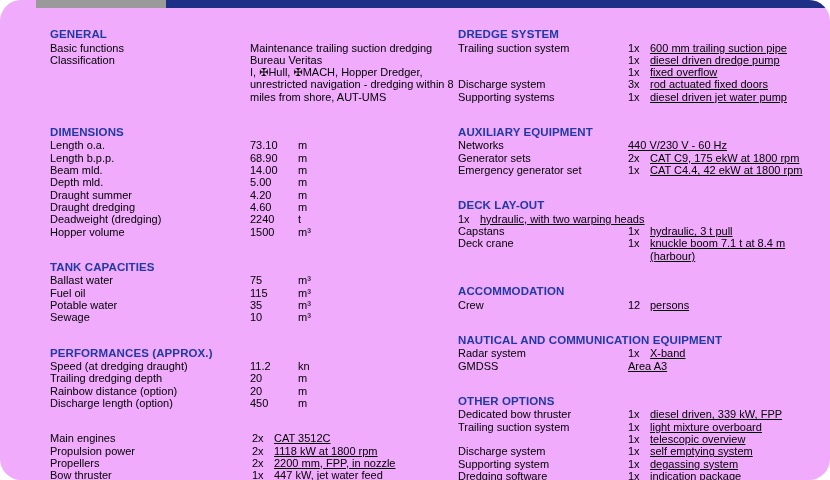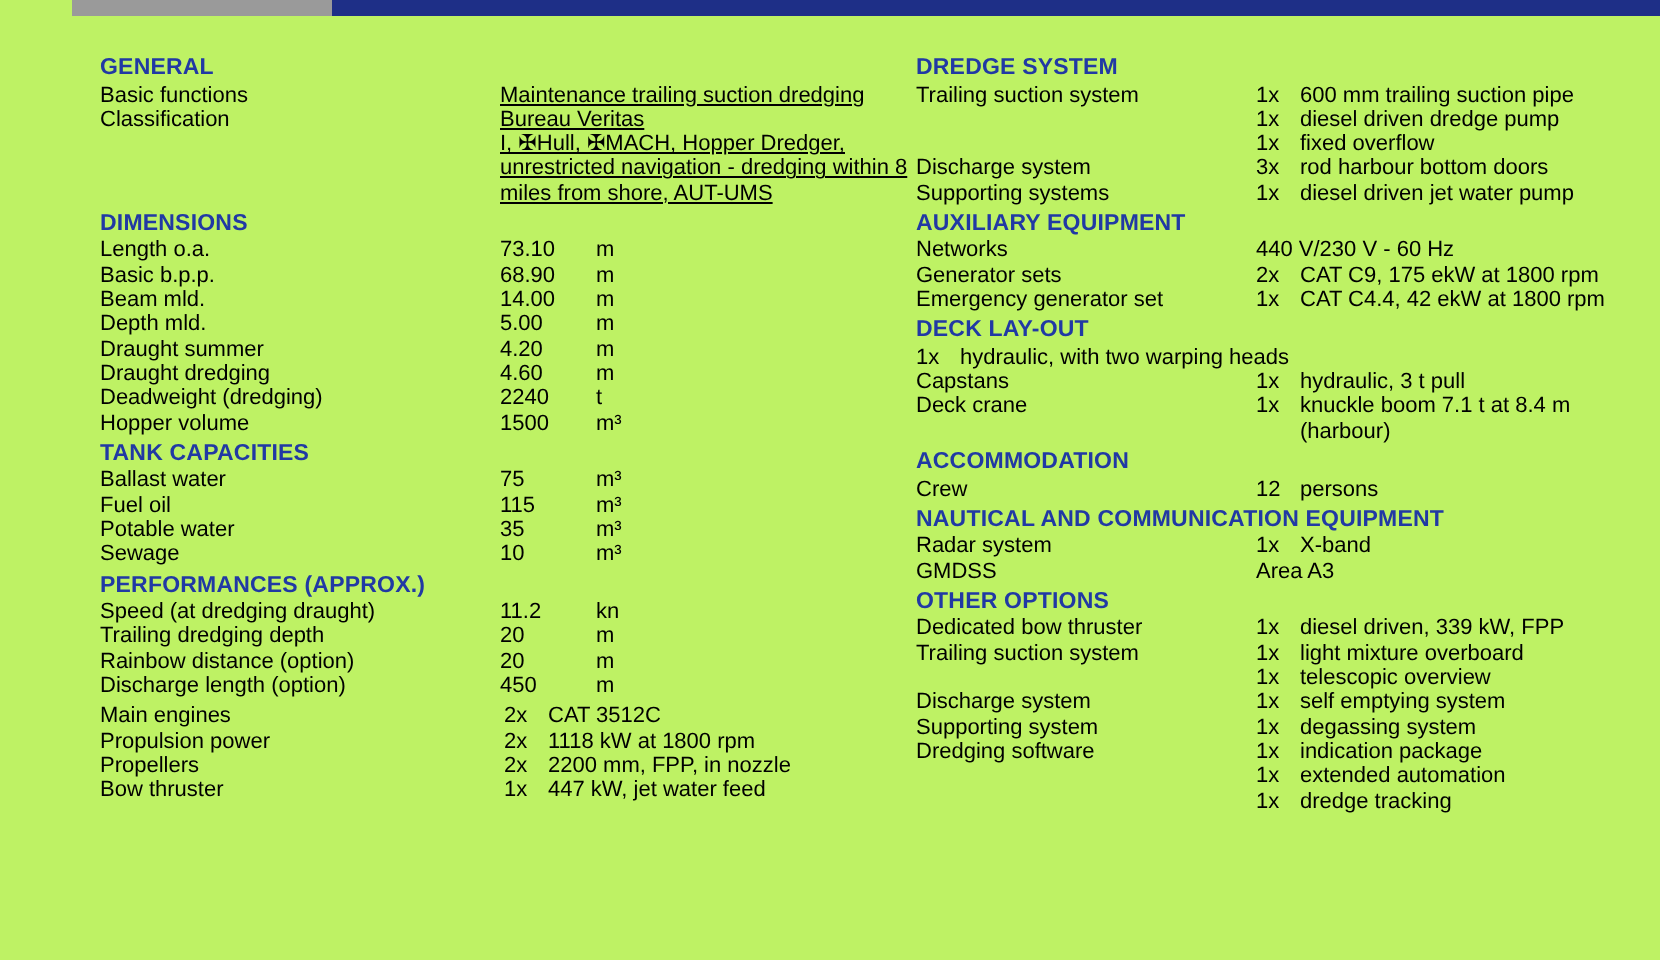--- a/index.html
+++ b/index.html
@@ -1,53 +1,54 @@
 <!DOCTYPE html>
 <html><head>
 <meta charset="utf-8">
 <style>
   html, body { margin: 0; padding: 0; background: #ffffff; }
   .page {
     position: relative;
     width: 830px;
     height: 480px;
-    background: #bef264;
+    background: #f0abfc;
     overflow: hidden;
     font-family: "Liberation Sans", sans-serif;
     font-size: 11px;
     line-height: 12.3px;
     color: #000000;
+    border-radius: 21px;
   }
   .bar { position: absolute; top: 0; height: 8px; }
   .bar-gray { left: 36px; width: 130px; background: #9A9A9A; }
   .bar-blue { left: 166px; width: 664px; background: #1E2F87; }
 
   .col { position: absolute; top: 28px; }
   .col-left  { left: 50px;  width: 390px; }
   .col-right { left: 458px; width: 372px; }
 
-  .spec-section + .spec-section { margin-top: 3px; }
+  .spec-section + .spec-section { margin-top: 23px; }
   .sec-title {
     margin: 0;
     font-size: 11.5px;
     font-weight: bold;
     line-height: 13.5px;
     color: #2139A4;
     letter-spacing: 0.1px;
   }
   .row { display: flex; white-space: nowrap; }
   .c-label { flex: none; }
   .col-left  .c-label { width: 200px; }
   .col-right .c-label { width: 170px; }
-  .c-value { flex: none; text-decoration: underline; }
+  .c-value { flex: none; }
   .c-num  { flex: none; width: 40px; text-align: left; }
   .c-unit { flex: none; margin-left: 8px; }
   .c-qty  { flex: none; width: 22px; }
   .col-left .c-qty { margin-left: 2px; }
-  .c-desc { flex: none; }
+  .c-desc { flex: none; text-decoration: underline; }
 </style>
 </head>
 <body>
 
 <div class="page">
   <div class="bar bar-gray"></div>
   <div class="bar bar-blue"></div>
   <div class="col col-left">
       <section class="spec-section">
         <h2 class="sec-title">GENERAL</h2>
@@ -73,21 +74,21 @@
         </div>
       </section>
       <section class="spec-section">
         <h2 class="sec-title">DIMENSIONS</h2>
         <div class="row">
           <span class="c-label">Length o.a.</span>
           <span class="c-num">73.10</span>
           <span class="c-unit">m</span>
         </div>
         <div class="row">
-          <span class="c-label">Basic b.p.p.</span>
+          <span class="c-label">Length b.p.p.</span>
           <span class="c-num">68.90</span>
           <span class="c-unit">m</span>
         </div>
         <div class="row">
           <span class="c-label">Beam mld.</span>
           <span class="c-num">14.00</span>
           <span class="c-unit">m</span>
         </div>
         <div class="row">
           <span class="c-label">Depth mld.</span>
@@ -198,21 +199,21 @@
           <span class="c-desc">diesel driven dredge pump</span>
         </div>
         <div class="row">
           <span class="c-label"></span>
           <span class="c-qty">1x</span>
           <span class="c-desc">fixed overflow</span>
         </div>
         <div class="row">
           <span class="c-label">Discharge system</span>
           <span class="c-qty">3x</span>
-          <span class="c-desc">rod harbour bottom doors</span>
+          <span class="c-desc">rod actuated fixed doors</span>
         </div>
         <div class="row">
           <span class="c-label">Supporting systems</span>
           <span class="c-qty">1x</span>
           <span class="c-desc">diesel driven jet water pump</span>
         </div>
       </section>
       <section class="spec-section">
         <h2 class="sec-title">AUXILIARY EQUIPMENT</h2>
         <div class="row">

